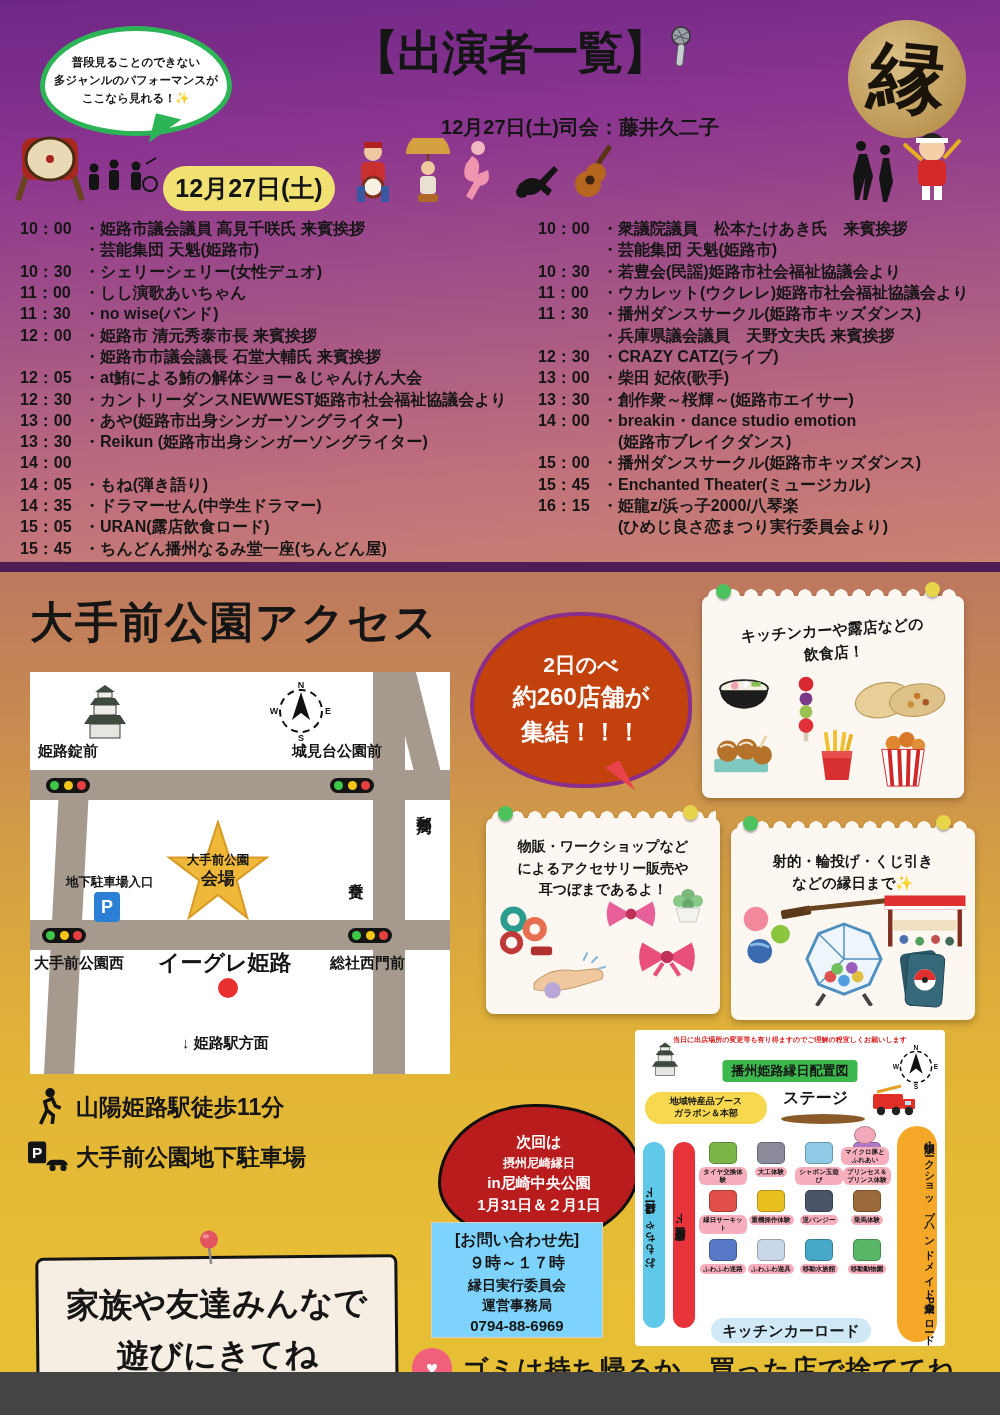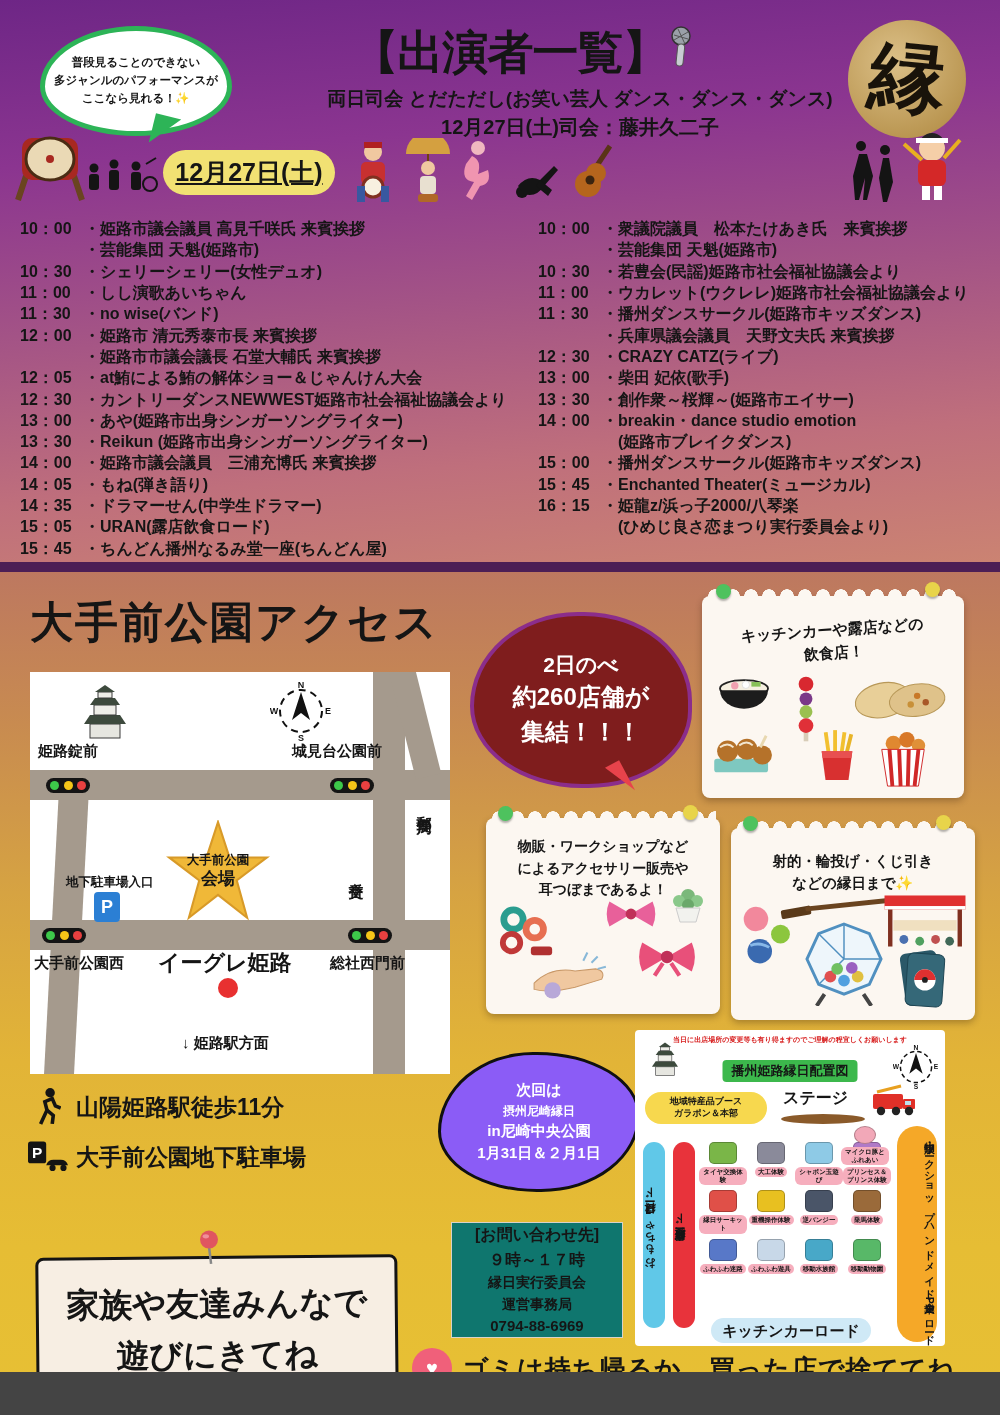--- a/index.html
+++ b/index.html
@@ -38,40 +38,40 @@
   .tlight i{width:9px;height:9px;border-radius:50%;display:block;}
   .lg{background:#3dc84a;} .ly{background:#f5c518;} .lr{background:#e84040;}
   .maplabel{position:absolute;font-weight:700;font-size:15px;}
   .vupright{writing-mode:vertical-rl;text-orientation:upright;letter-spacing:2px;}
   .psign{position:absolute;width:26px;height:30px;background:#2b7fd4;border-radius:4px;color:#fff;
     font-weight:700;font-size:18px;text-align:center;line-height:30px;}
   .star-wrap{position:absolute;left:136px;top:148px;width:104px;height:104px;}
   .star-text{position:absolute;left:0;top:32px;width:104px;text-align:center;font-weight:700;line-height:1.3;}
   .reddot{position:absolute;width:20px;height:20px;border-radius:50%;background:#e83030;}
   
-  .redbubble{left:470px;top:612px;width:214px;height:168px;background:#7f1d1d;border:4px solid #8b2d8b;
+  .redbubble{left:470px;top:612px;width:214px;height:168px;background:#c2410c;border:4px solid #8b2d8b;
     border-radius:50% 50% 48% 52%/55% 52% 45% 48%;color:#fff;font-weight:700;text-align:center;
     display:flex;flex-direction:column;justify-content:center;line-height:1.45;}
   .redbubble-tail{left:612px;top:762px;width:0;height:0;border-left:16px solid transparent;
     border-top:34px solid #e8434b;transform:rotate(-28deg);}
   
   .notepad{position:absolute;background:#fcf7f1;border-radius:8px;box-shadow:0 3px 7px rgba(40,20,10,.3);}
   .notepad::before{content:"";position:absolute;top:-7px;left:4px;right:4px;height:14px;
     background-image:radial-gradient(circle at 9px 7px,#fcf7f1 6.5px,transparent 7px);
     background-size:18px 14px;background-repeat:repeat-x;}
   .tack{position:absolute;width:15px;height:15px;border-radius:50%;box-shadow:0 2px 2px rgba(0,0,0,.3);}
   .tack-g{background:#4ec25e;} .tack-y{background:#e8d44a;}
   .np-title{position:absolute;width:100%;text-align:center;font-weight:700;line-height:1.55;}
   
-  .cloud{left:438px;top:1052px;width:196px;height:134px;background:#8b5cf6;border:3px solid #101010;
+  .cloud{left:438px;top:1104px;width:196px;height:134px;background:#b91c1c;border:3px solid #101010;
     border-radius:48% 52% 50% 50%/58% 46% 56% 44%;color:#fff;font-weight:700;text-align:center;
     display:flex;flex-direction:column;justify-content:center;line-height:1.5;font-size:15px;}
   
-  .contact{left:431px;top:1222px;width:170px;height:114px;background:#0f766e;border:1px solid #d8d2c8;
-    display:flex;flex-direction:column;justify-content:space-between;text-align:center;font-weight:700;line-height:1.45;margin-left:20px;}
+  .contact{left:431px;top:1222px;width:170px;height:114px;background:#7dd3fc;border:1px solid #d8d2c8;
+    display:flex;flex-direction:column;justify-content:flex-end;text-align:center;font-weight:700;line-height:1.45;}
   
   .acc-row{position:absolute;display:flex;align-items:center;font-size:23px;font-weight:700;}
   .acc-ico{width:40px;flex:none;display:flex;justify-content:center;margin-right:8px;}
   
   .note{left:36px;top:1256px;width:356px;height:140px;background:#f7eee3;border:3px solid #141414;border-radius:8px;
     transform:rotate(-.6deg);display:flex;flex-direction:column;justify-content:center;text-align:center;
     font-size:33px;font-weight:700;line-height:1.55;}
   
   .lcard{left:635px;top:1030px;width:310px;height:316px;background:#fff;border-radius:4px;}
   .lnotice{position:absolute;left:0;top:5px;width:100%;text-align:center;font-size:7px;font-weight:700;color:#d82020;}
@@ -115,28 +115,27 @@
   <div class="abs bubble-tail"></div>
 
   <div class="abs main-title">【出演者一覧】</div>
   <div class="abs" style="left:668px;top:26px;width:26px;height:42px;">
     <svg viewBox="0 0 26 42" width="26" height="42">
       <circle cx="13" cy="10" r="9" fill="#9aa0a8" stroke="#333" stroke-width="1.5"></circle>
       <path d="M6 14 L20 6 M6 9 L20 13 M10 3 L17 18" stroke="#555" stroke-width="1" fill="none"></path>
       <rect x="10" y="18" width="7" height="22" rx="3.5" fill="#c8ccd2" stroke="#555" stroke-width="1" transform="rotate(6 13 18)"></rect>
     </svg>
   </div>
-  <div class="abs sub1">両日司会 とだただし(お笑い芸人 ダンス・ダンス・ダンス)</div>
   <div class="abs sub2">12月27日(土)司会：藤井久二子</div>
 
   <div class="abs logo">
     <span class="logo-char">縁</span>
   </div>
 
-  <div class="abs pill" style="left:163px;top:150px;width:172px;text-decoration:underline;">12月27日(土)</div>
+  <div class="abs pill" style="left:163px;top:166px;width:172px;">12月27日(土)</div>
 
   <div class="abs" style="left:14px;top:126px;">
     <svg viewBox="0 0 72 78" width="72" height="78">
       <path d="M12 50 L4 74 M60 50 L68 74" stroke="#6a4420" stroke-width="6"></path>
       <rect x="8" y="12" width="56" height="42" rx="10" fill="#a82820"></rect>
       <ellipse cx="36" cy="33" rx="24" ry="21" fill="#ead9b5" stroke="#4a2c14" stroke-width="3"></ellipse>
       <circle cx="36" cy="33" r="4" fill="#a82820"></circle>
     </svg>
   </div>
   <div class="abs" style="left:84px;top:156px;">
@@ -264,21 +263,20 @@
         <span class="stext">・あや(姫路市出身シンガーソングライター)</span>
       </div>
 
       <div class="srow">
         <span class="stime">13：30</span>
         <span class="stext">・Reikun (姫路市出身シンガーソングライター)</span>
       </div>
 
       <div class="srow">
         <span class="stime">14：00</span>
-        <span class="stext">・姫路市議会議員　三浦充博氏 来賓挨拶</span>
       </div>
 
       <div class="srow">
         <span class="stime">14：05</span>
         <span class="stext">・もね(弾き語り)</span>
       </div>
 
       <div class="srow">
         <span class="stime">14：35</span>
         <span class="stext">・ドラマーせん(中学生ドラマー)</span>

